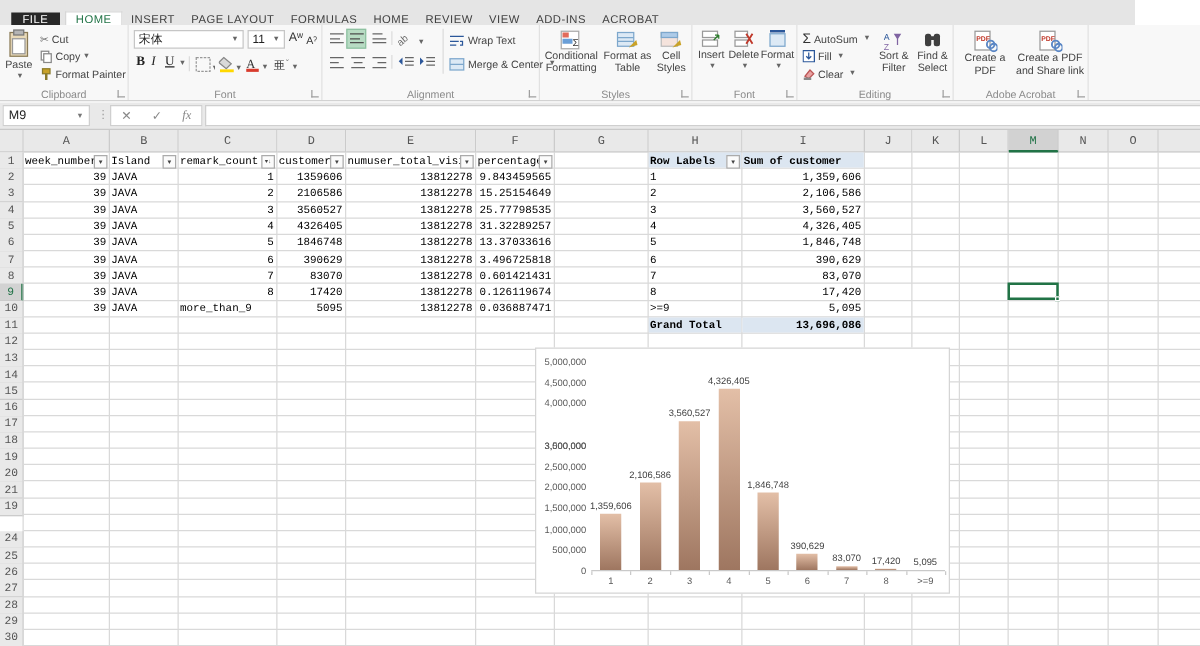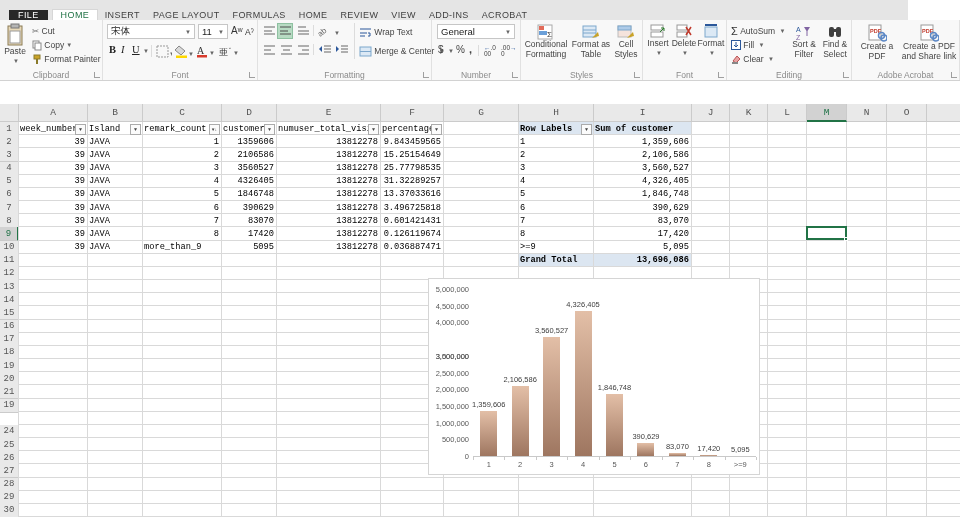--- a/index.html
+++ b/index.html
@@ -199,36 +199,21 @@
               <line x1="1" y1="2" x2="12" y2="2"></line>
               <line x1="1" y1="6" x2="8" y2="6"></line>
               <line x1="1" y1="9" x2="6" y2="9"></line>
             </g>
             <path d="M9 6 L11 6 L11 9 L9 9" stroke="#2b579a" fill="none"></path>
           </svg>&nbsp;Wrap Text</div>
         <div class="rowbtn" style="position:absolute;left:101px;top:24px"><svg width="13" height="11">
             <rect x="1" y="1" width="11" height="9" fill="#dce9f5" stroke="#7da7cc"></rect>
             <line x1="1" y1="5.5" x2="12" y2="5.5" stroke="#7da7cc"></line>
           </svg>&nbsp;Merge &amp; Center&nbsp;<span class="dd">▼</span></div>
-        <div class="glabel">Formatting</div>
-        <div class="launcher"></div>
-      </div>
-      <div class="group" style="width: 89px;">
-        <div class="combo" style="position:absolute;left:5px;top:4px;width:78px">
-          <span>General</span>
-          <span class="arr">▼</span>
-        </div>
-        <div style="position:absolute;left:6px;top:24px;font-size:10px;color:#444">$</div>
-        <div style="position:absolute;left:14px;top:28px" class="dd">▼</div>
-        <div style="position:absolute;left:24px;top:24px;font-size:10px;color:#444">%</div>
-        <div style="position:absolute;left:37px;top:23px;font-size:11px;color:#444;font-weight:bold">,</div>
-        <div style="position:absolute;left:46px;top:25px;width:1px;height:11px;background:#dcdcdc"></div>
-        <div style="position:absolute;left:52px;top:25px;font-size:6.5px;color:#444;line-height:6px"><span style="color:#2b579a">←</span>.0<br>00</div>
-        <div style="position:absolute;left:69px;top:25px;font-size:6.5px;color:#444;line-height:6px">.00<span style="color:#2b579a">→</span><br>0</div>
-        <div class="glabel">Number</div>
+        <div class="glabel">Alignment</div>
         <div class="launcher"></div>
       </div>
       <div class="group" style="width: 122px;">
         <div class="bigbtn" style="position:absolute;left:2px;top:4px;width:46px">
           <svg width="18" height="16">
             <rect x="1" y="1" width="14" height="14" fill="#fff" stroke="#aaa"></rect>
             <rect x="2" y="2" width="5" height="4" fill="#e26b5a"></rect>
             <rect x="2" y="7" width="8" height="4" fill="#6a9fd8"></rect>
             <text x="10" y="13" font-size="8" fill="#333">Σ</text>
           </svg>
@@ -331,20 +316,33 @@
             <text x="3" y="9" font-size="5.5" fill="#c0392b" font-weight="bold">PDF</text>
             <circle cx="14.5" cy="11.5" r="3" fill="none" stroke="#5b87c5" stroke-width="1.5"></circle>
             <circle cx="17" cy="14" r="3" fill="none" stroke="#5b87c5" stroke-width="1.5"></circle>
           </svg>
           <span>Create a PDF and Share link</span>
         </div>
         <div class="glabel">Adobe Acrobat</div>
         <div class="launcher"></div>
       </div>
     </div>
+  <div id="fbar">
+    <div id="namebox">
+        <span>M9</span>
+        <span class="arr">▼</span>
+      </div>
+    <div id="fdots">⋮</div>
+    <div id="fxbox">
+        <span>✕</span>
+        <span>✓</span>
+        <span style="font-style:italic;font-family:'Liberation Serif',serif">fx</span>
+      </div>
+    <div id="finput"></div>
+  </div>
   <div id="grid">
       <div class="chdr" style="left: 0px; width: 19px;"></div>
       <div class="chdr" style="left: 19px; width: 69px;">A</div>
       <div class="chdr" style="left: 88px; width: 55px;">B</div>
       <div class="chdr" style="left: 143px; width: 79px;">C</div>
       <div class="chdr" style="left: 222px; width: 55px;">D</div>
       <div class="chdr" style="left: 277px; width: 104px;">E</div>
       <div class="chdr" style="left: 381px; width: 63px;">F</div>
       <div class="chdr" style="left: 444px; width: 75px;">G</div>
       <div class="chdr" style="left: 519px; width: 75px;">H</div>

